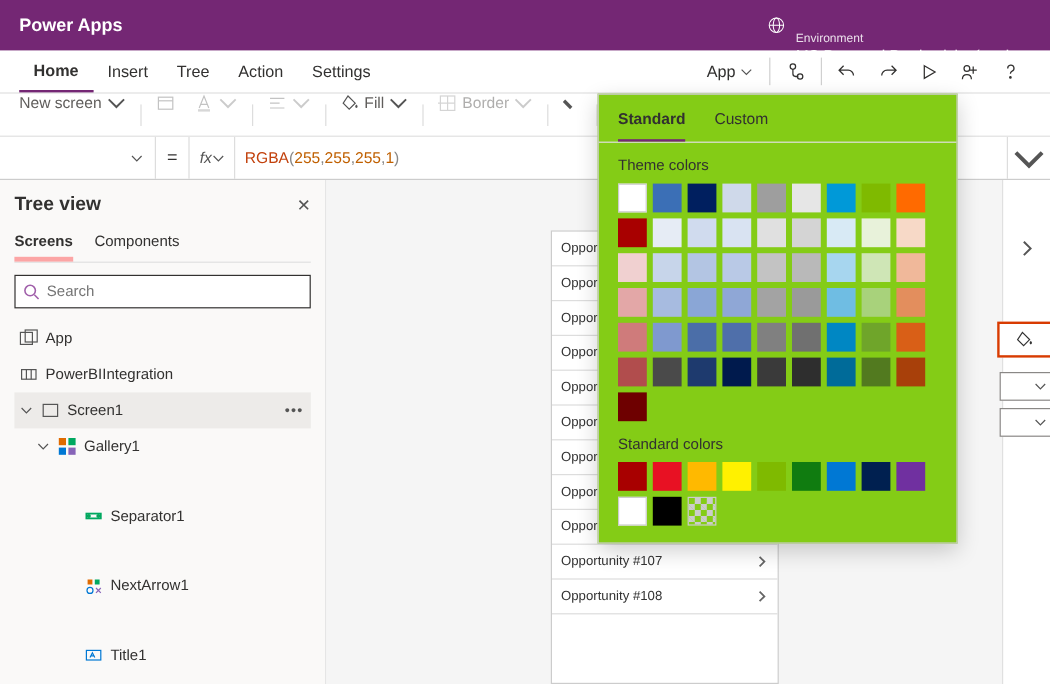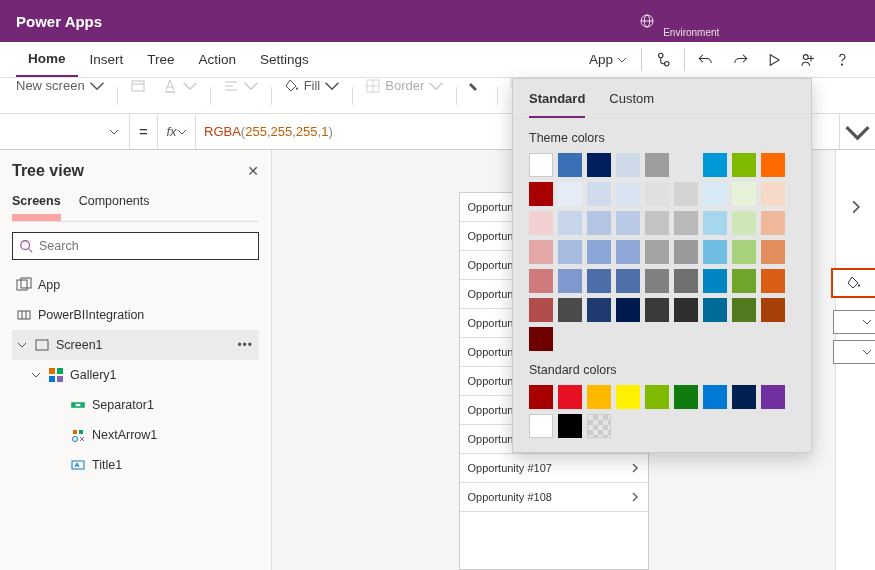--- a/index.html
+++ b/index.html
@@ -45,47 +45,47 @@
 .tok-pun { color:#888; }
 
 
 .body { position:absolute; top:150px; bottom:0; left:0; right:0; display:flex; }
 .tree { width: 272px; border-right:1px solid #e0e0e0; background:#faf9f8; display:flex; flex-direction:column; padding: 12px 12px 0 12px; }
 .tree .hdr { display:flex; align-items:center; }
 .tree .hdr h2 { font-size:16px; font-weight:600; flex:1;}
 .tree .close { cursor:pointer; font-size:14px; color:#555;}
 .tree .tabs { display:flex; gap:18px; margin-top:14px; border-bottom:1px solid #e0e0e0;}
 .tree .tabs .t { padding-bottom:6px; font-size:12.5px; cursor:pointer;}
-.tree .tabs .t.active { border-bottom:7px solid #fca5a5; font-weight:600;}
+.tree .tabs .t.active { border-bottom:4px solid #fca5a5; font-weight:600;}
 .tree .search { margin:10px 0; border:1px solid #323130; height:28px; display:flex; align-items:center; padding:0 6px; gap:6px; background:#fff;}
 .tree .search input { border:none; outline:none; flex:1; font-size:12.5px; background:transparent;}
 .tree .node { display:flex; align-items:center; height:30px; gap:6px; cursor:pointer; padding-left:4px;}
 .tree .node .exp { width:12px; display:flex; justify-content:center; color:#555;}
 .tree .node .ico { width:16px; height:16px; display:flex; align-items:center; justify-content:center;}
 .tree .node .lbl { font-size:12.5px; }
 .tree .node.sel { background:#edebe9;}
 .tree .node .more { margin-left:auto; letter-spacing:1px; color:#555; padding-right:6px;}
 .ind1 { padding-left: 18px !important;}
-.ind3 { padding-left: 58px !important;}
+.ind3 { padding-left: 58px !important; margin-top: 28px;}
 
 .canvas { flex:1; background:#f5f5f5; position:relative; display:flex; justify-content:center; padding-top:42px;}
 .gallery { width: 190px; border:1px solid #ccc; background:#fff; }
 .gallery .row { height:29px; border-bottom:1px solid #ddd; display:flex; align-items:center; padding:0 8px; font-size:11px; color:#333;}
 .gallery .row .txt { flex:1;}
 .gallery .row .arr svg{ width:10px; height:10px; stroke:#666; fill:none; stroke-width:1.5;}
 
 .rightrail { width:40px; border-left:1px solid #e0e0e0; display:flex; flex-direction:column; align-items:center; padding-top:42px; gap:0; position:relative;}
 .rightrail .ch { width:36px; height:30px; display:flex; align-items:center; justify-content:center; cursor:pointer;}
 .rightrail .fillbox { position:absolute; top:118px; right:-4px; width:48px; height:30px; border:2px solid #d83b01; display:flex; align-items:center; justify-content:center; background:#fff;}
 .rightrail .dd { position:absolute; width:46px; height:24px; border:1px solid #8a8886; display:flex; align-items:center; justify-content:flex-end; padding-right:6px; background:#fff; cursor:pointer;}
 .rightrail .dd1 { top:160px; right:-4px;}
 .rightrail .dd2 { top:190px; right:-4px;}
 
 
-.colorpop { position:absolute; top:78px; left:512px; width:300px; background:#e5e5e5; border:1px solid #ccc; box-shadow:0 6px 18px rgba(0,0,0,.2); z-index:50; padding-bottom:14px;}
+.colorpop { position:absolute; top:78px; left:498px; width:300px; background:#84cc16; border:1px solid #ccc; box-shadow:0 6px 18px rgba(0,0,0,.2); z-index:50; padding-bottom:14px;}
 .colorpop .tabs { display:flex; border-bottom:1px solid #e0e0e0; padding: 0 16px; gap:24px;}
 .colorpop .tabs .t { padding:12px 0 10px 0; font-size:13px; cursor:pointer;}
 .colorpop .tabs .t.active { border-bottom:2px solid #742774; font-weight:600;}
 .colorpop h4 { font-size:12.5px; font-weight:400; color:#323130; padding: 12px 16px 8px 16px;}
 .swatches { display:flex; flex-wrap:wrap; gap:5px; padding: 0 16px;}
 .sw { width:24px; height:24px; cursor:pointer; }
 .sw.outline-only { border:1px solid #ccc; }
 .sw.checker { background-image: linear-gradient(45deg,#ccc 25%,transparent 25%),linear-gradient(-45deg,#ccc 25%,transparent 25%),linear-gradient(45deg,transparent 75%,#ccc 75%),linear-gradient(-45deg,transparent 75%,#ccc 75%); background-size:10px 10px; background-position:0 0,0 5px,5px -5px,-5px 0; border:1px solid #ccc;}
 
 svg { display:block; }

